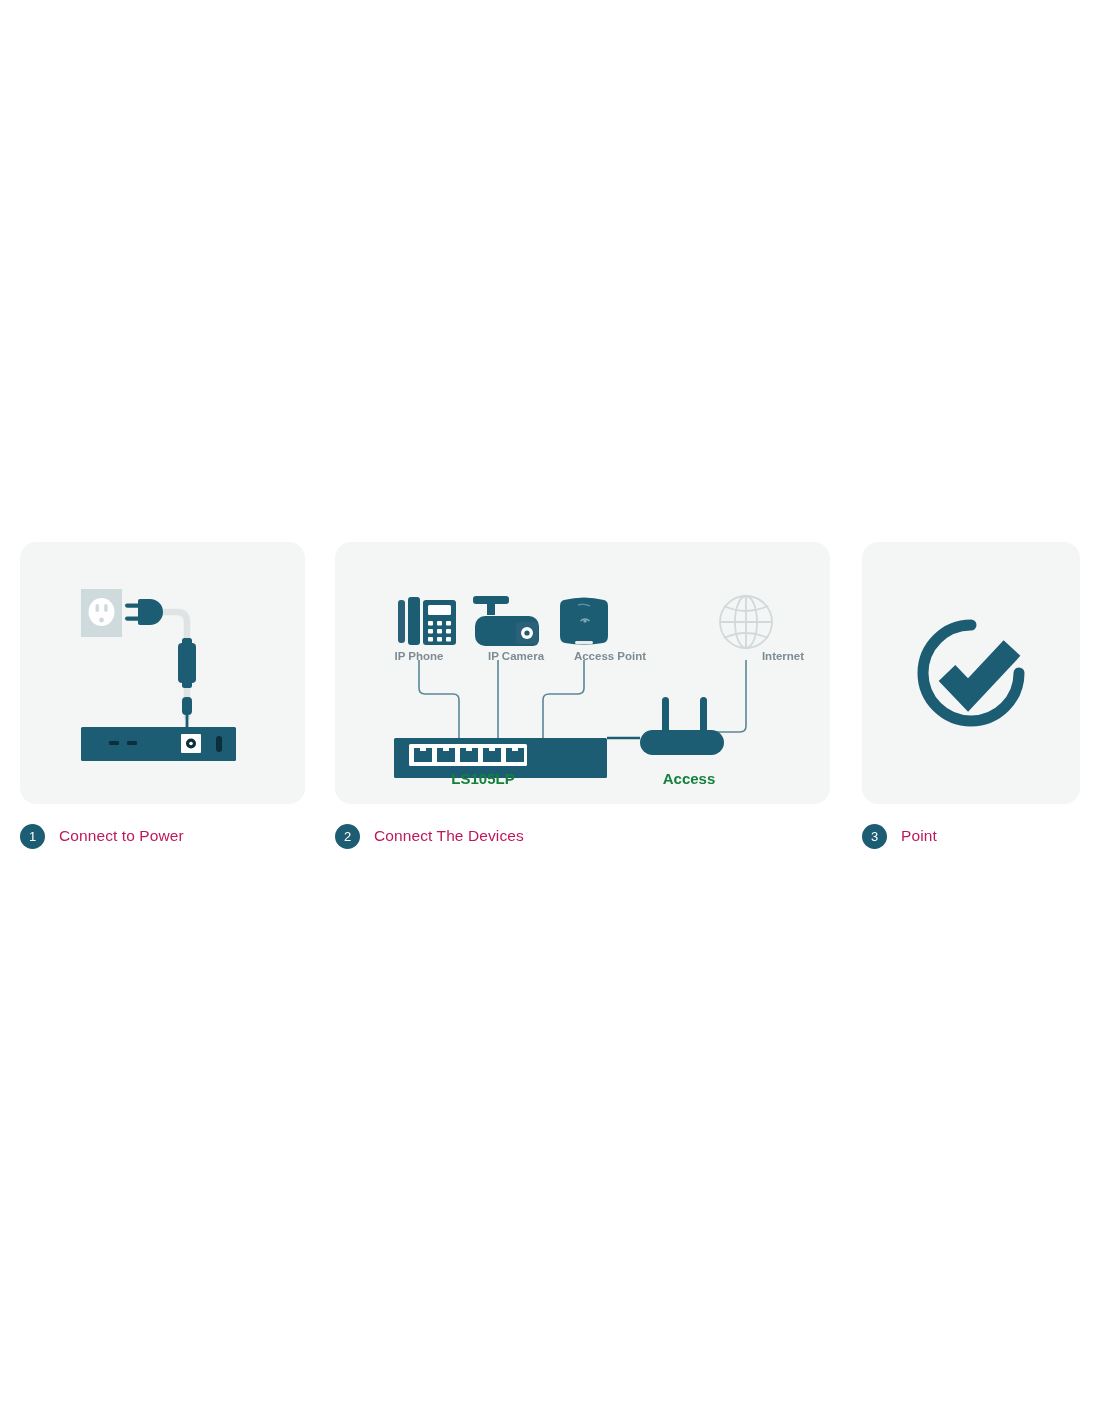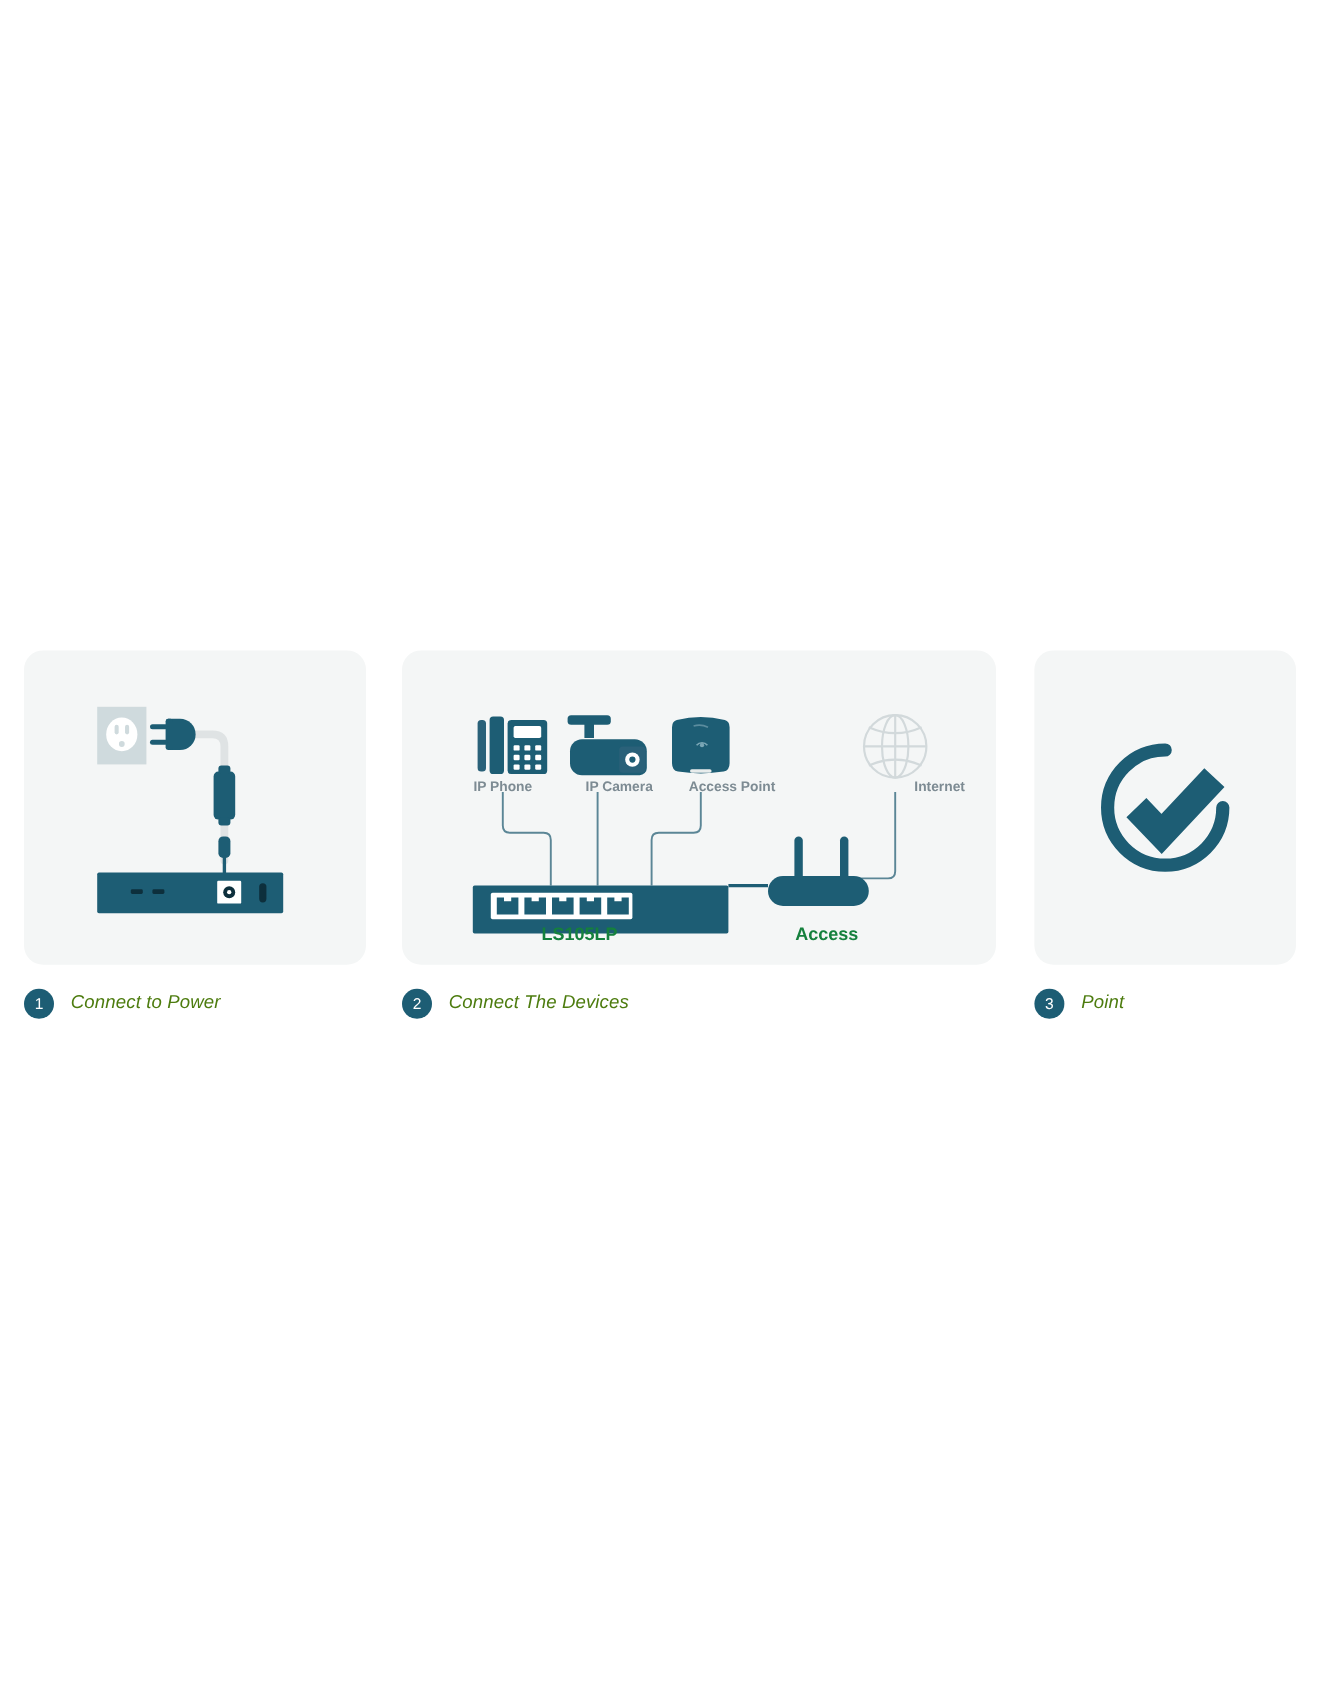--- a/index.html
+++ b/index.html
@@ -60,24 +60,23 @@
     background: #1d5d74;
     color: #ffffff;
     font-size: 13px;
     line-height: 25px;
     text-align: center;
     flex: 0 0 auto;
     font-family: "Liberation Sans", sans-serif;
   }
   .caption-text {
     font-size: 15.5px;
-    color: #4d7c0f;
+    color: #be185d;
     white-space: nowrap;
     letter-spacing: 0.1px;
-    font-style: italic;
   }
 
   
   .art { position: absolute; inset: 0; }
 
   
   .dev-label {
     position: absolute;
     font-size: 11.5px;
     color: #7d8b93;

